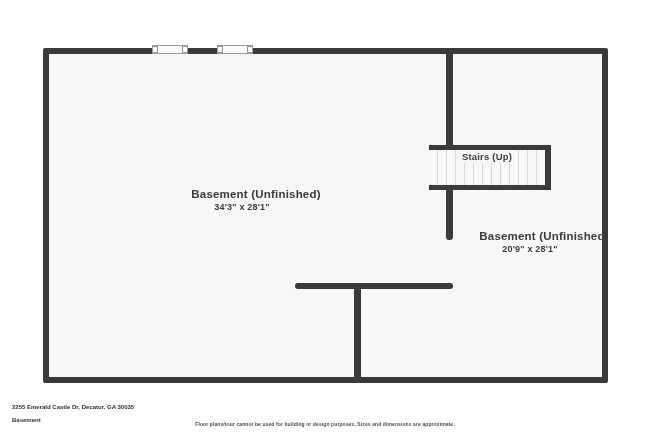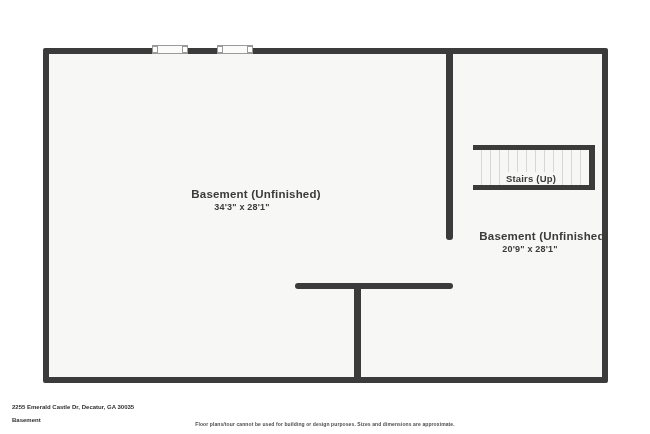--- a/index.html
+++ b/index.html
@@ -12,25 +12,25 @@
     position:absolute;left:43px;top:48px;width:565px;height:335px;
     background:#f7f7f6;border:6px solid #3b3b3b;box-sizing:border-box;
     border-radius:2px;
   }
   .wall{position:absolute;background:#3b3b3b;}
   .wall-divider{left:446px;top:48px;width:7px;height:192px;border-radius:0 0 3px 3px;}
   .wall-t-horizontal{left:295px;top:283px;width:158px;height:6px;border-radius:3px;}
   .wall-t-vertical{left:354px;top:283px;width:7px;height:100px;}
   
   .stairs{
-    position:absolute;left:473px;top:145px;width:122px;height:45px;box-sizing:border-box;
+    position:absolute;left:429px;top:145px;width:122px;height:45px;box-sizing:border-box;
     border-top:5px solid #3b3b3b;border-bottom:5px solid #3b3b3b;border-right:6px solid #3b3b3b;
     background:
       repeating-linear-gradient(to right, #f7f7f6 0px, #f7f7f6 8px, #d7d7d5 8px, #d7d7d5 9px);
-    display:flex;align-items:flex-end;justify-content:center;
+    display:flex;align-items:flex-start;justify-content:center;
   }
   .stairs-label{
     font-size:9.5px;font-weight:bold;color:#3b3b3b;background:#f7f7f6;
     padding:1px 3px;white-space:nowrap;letter-spacing:.2px;
   }
   
   .window{
     position:absolute;top:45px;height:9px;width:36px;box-sizing:border-box;
     background:#fbfbfa;border:1px solid #9a9a9a;
   }

